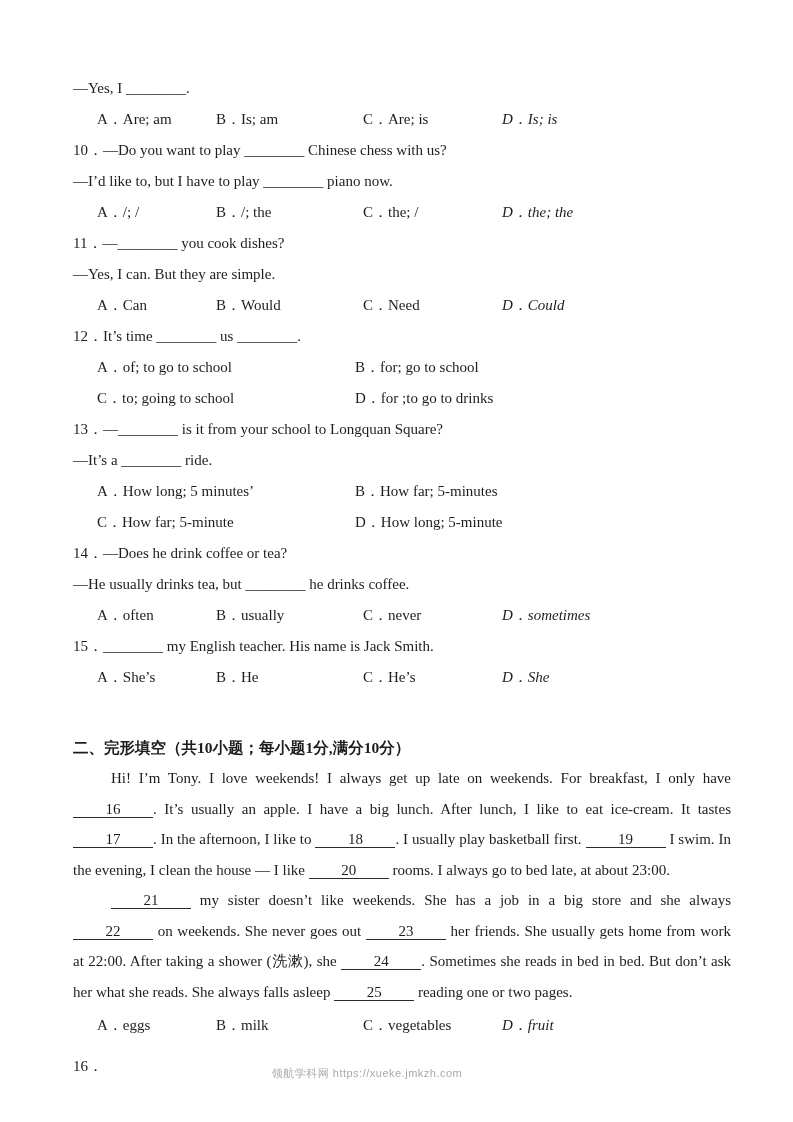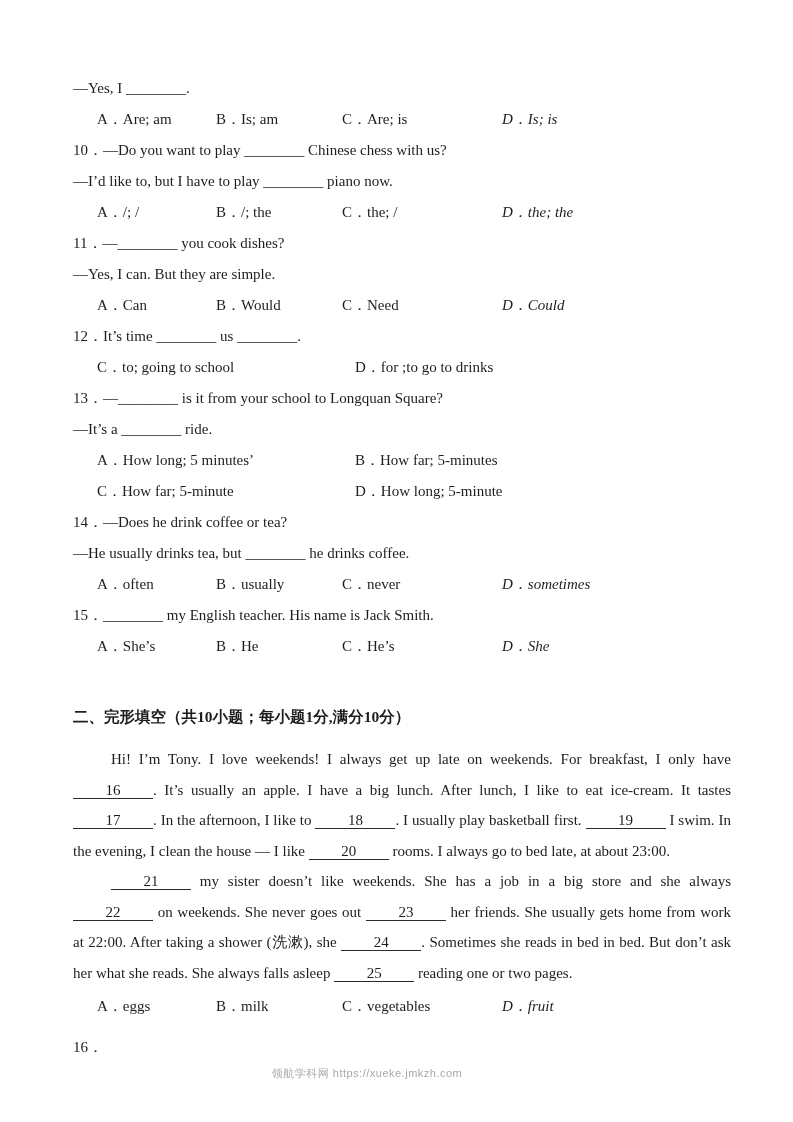--- a/index.html
+++ b/index.html
@@ -25,39 +25,39 @@
     position:relative;
     height:31px; line-height:31px;
   }
   .optrow span {
     position:absolute;
     top:0;
     white-space:nowrap;
   }
   .oA { left:24px;text-align:right; }
   .oB { left:143px; }
-  .oC { left:269px; }
+  .oC { left:290px; }
   .oD { left:429px;font-style:italic; }
   .o2A { left:24px; }
   .o2B { left:282px; }
   .qnum-abs { left:0;margin-top:41px; }
   .sec-header {
     margin-top:39px;
     height:31px; line-height:31px;
     font-weight:bold;
     font-size:15.5px;
     white-space:nowrap;
   }
   .para {
     margin:0;
     text-align:justify;
     line-height:30.5px;
     font-size:15px;
   }
-  .para.first { margin-top:12px; }
+  .para.first { }
   .para.indent { text-indent:38px; }
   .blank {
     display:inline-block;
     width:80px;
     text-align:center;
     text-indent:0;
     line-height:15px;
     border-bottom:1px solid #2a2a2a;
   }
   .q16row { margin-top:3px; }
@@ -99,20 +99,24 @@
     <div class="qline">—Yes, I can. But they are simple.</div>
     <div class="optrow">
       <span class="oA">A．Can</span>
       <span class="oB">B．Would</span>
       <span class="oC">C．Need</span>
       <span class="oD">D．Could</span>
     </div>
 
     <div class="qline">12．It’s time ________ us ________.</div>
     <div class="optrow">
+      <span class="o2A">A．of; to go to school</span>
+      <span class="o2B">B．for; go to school</span>
+    </div>
+    <div class="optrow">
       <span class="o2A">C．to; going to school</span>
       <span class="o2B">D．for ;to go to drinks</span>
     </div>
 
     <div class="qline">13．—________ is it from your school to Longquan Square?</div>
     <div class="qline">—It’s a ________ ride.</div>
     <div class="optrow">
       <span class="o2A">A．How long; 5 minutes’</span>
       <span class="o2B">B．How far; 5-minutes</span>
     </div>

